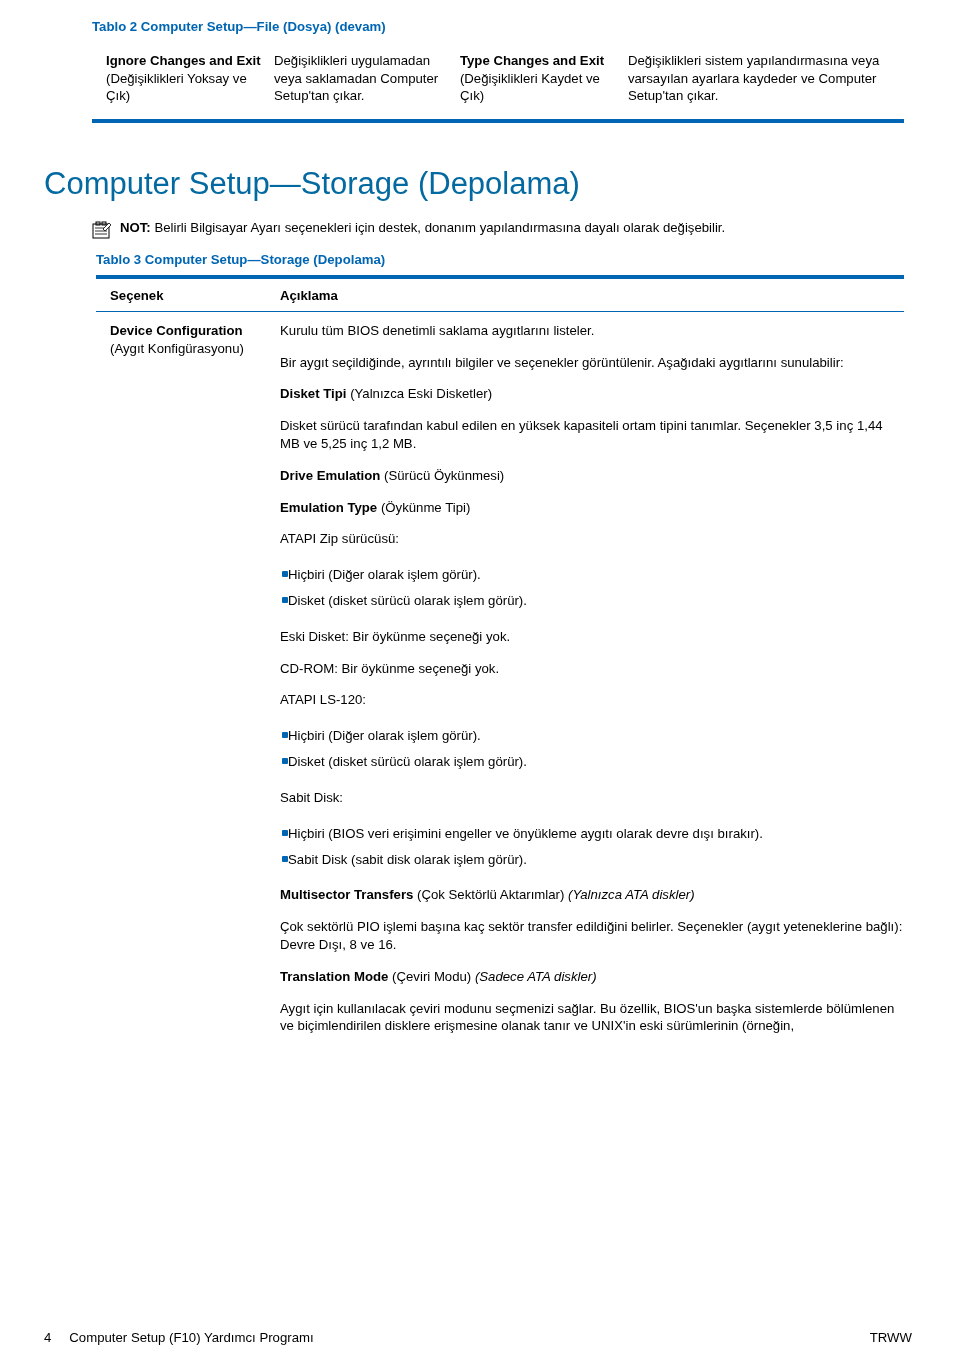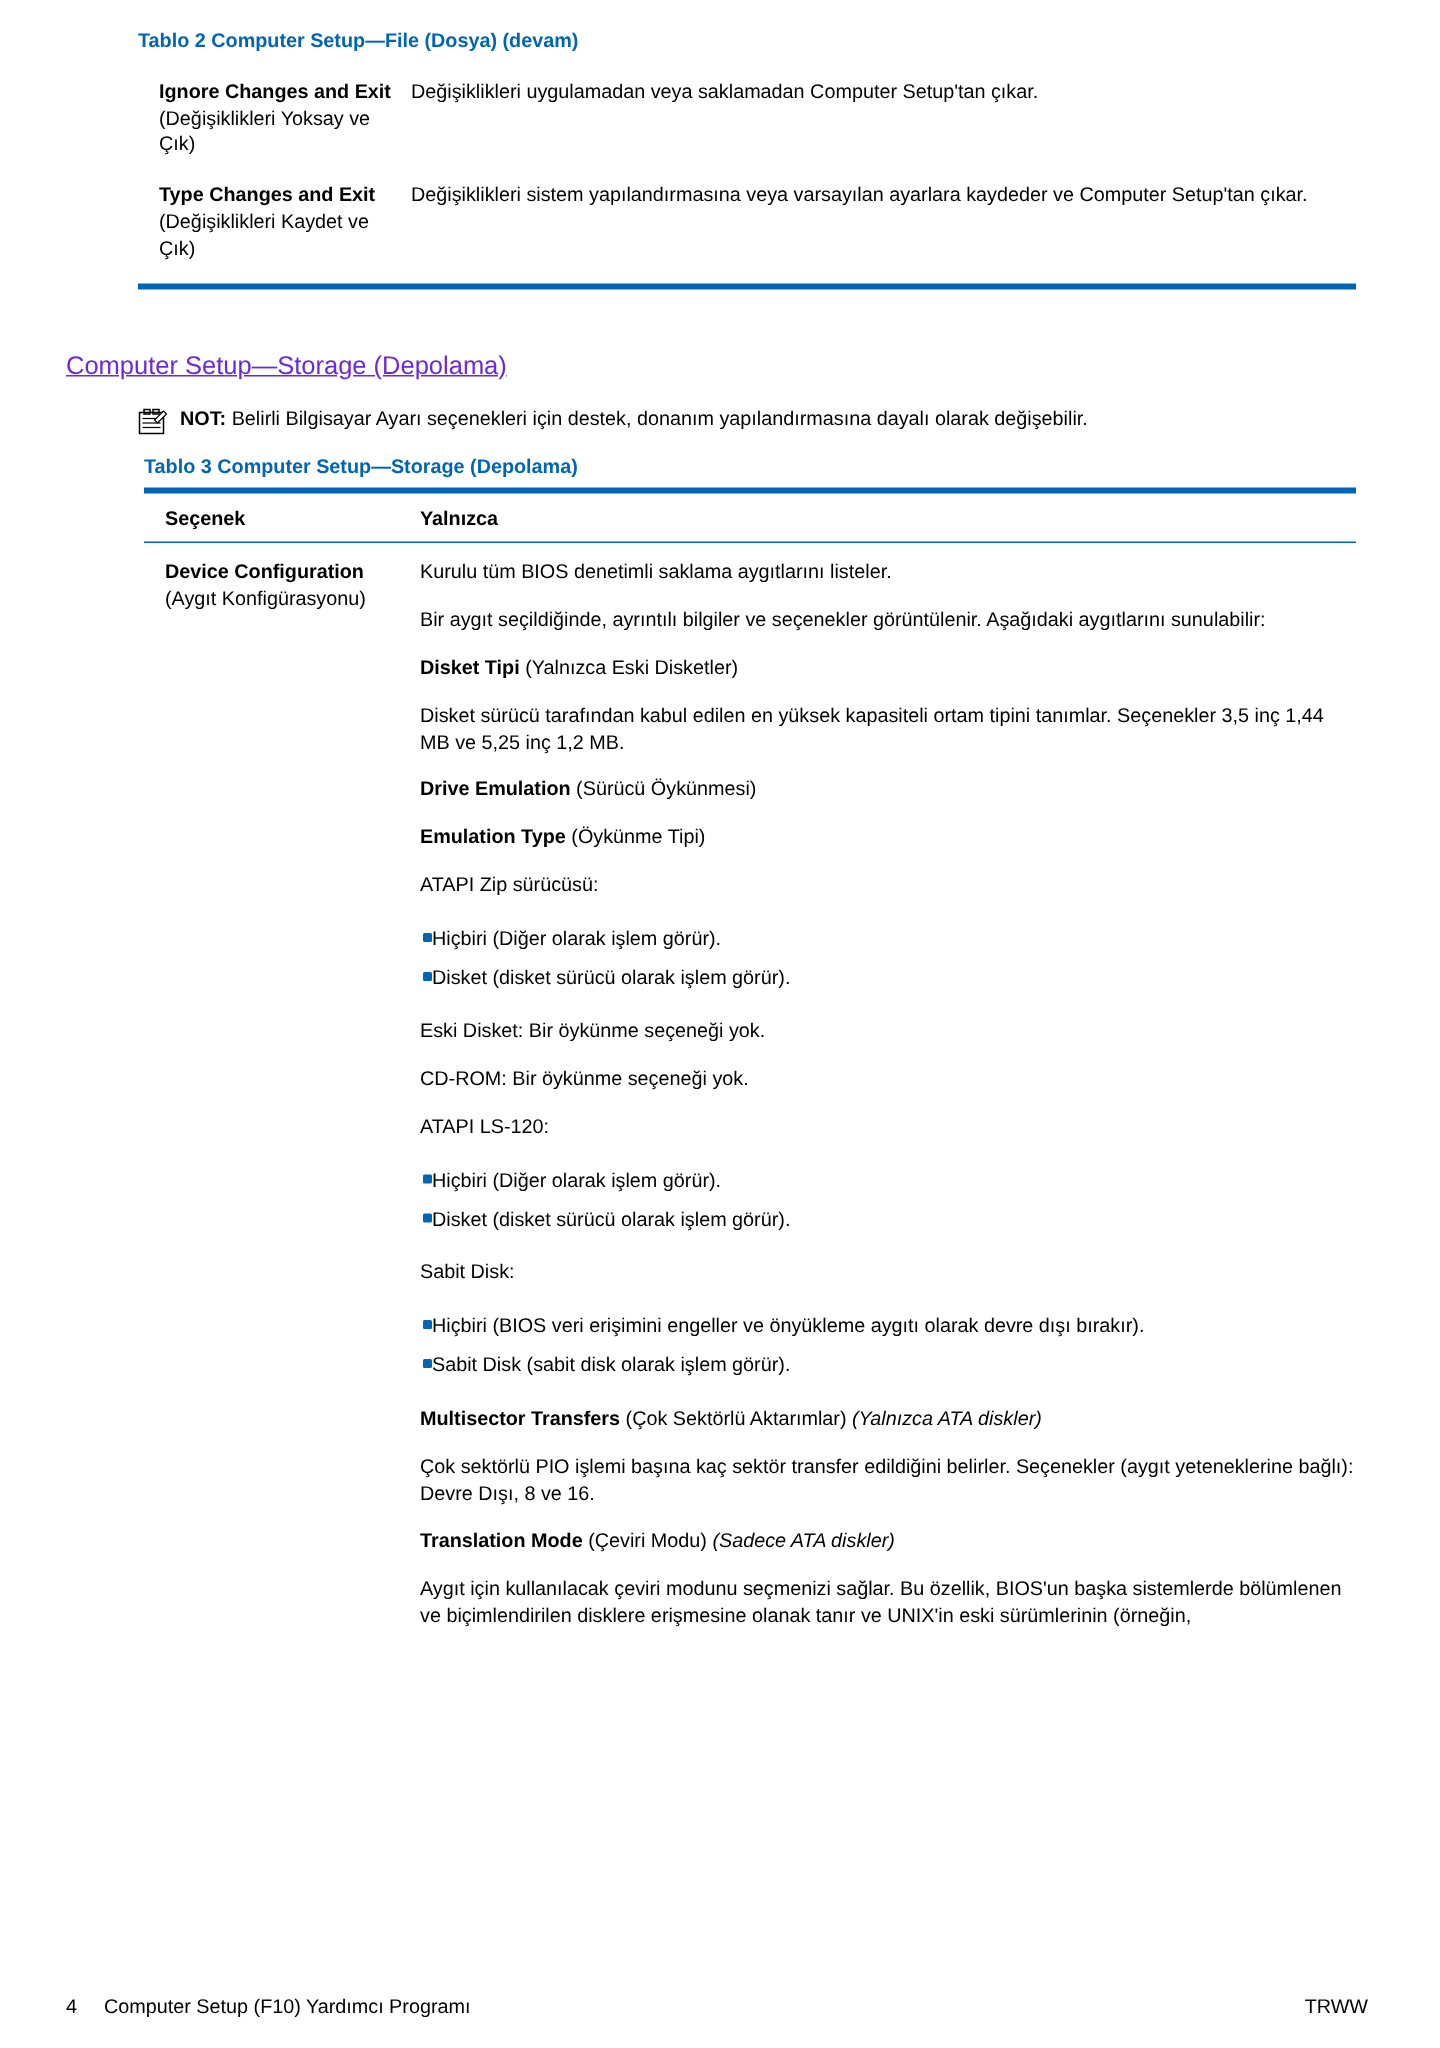--- a/index.html
+++ b/index.html
@@ -20,46 +20,45 @@
     position: relative;
   }
   .tbl-title {
     color: #0066b3;
     font-weight: bold;
     font-size: 13.2px;
     margin-bottom: 6px;
   }
   .tbl2 {
     display: flex;
-    flex-direction: column;
+    flex-direction: row;
     margin-bottom: 8px;
   }
   .tbl2-row {
     display: flex;
     padding: 10px 0 6px 14px;
   }
   .tbl2 .c1 { width: 168px; padding-right: 10px; }
   .tbl2 .c2 { flex: 1; }
   .bold { font-weight: bold; }
   .sep-thin {
     border-top: 1px solid #0066b3;
     height: 0;
     margin: 0;
   }
   .sep-thick {
     border-top: 4px solid #0066b3;
     height: 0;
     margin: 0;
   }
   h2.section {
-    color: #6d28d9;
+    color: #0369a1;
     font-weight: normal;
-    font-size: 17px;
+    font-size: 31px;
     margin: 40px 0 14px -48px;
-    text-decoration: underline;
   }
   .note-block {
     display: flex;
     align-items: flex-start;
     gap: 8px;
     margin-bottom: 12px;
   }
   .note-icon {
     flex: 0 0 auto;
     margin-top: 2px;
@@ -152,21 +151,21 @@
     <div class="note-text">
       <span class="note-label">NOT:</span><span>   Belirli Bilgisayar Ayarı seçenekleri için destek, donanım yapılandırmasına dayalı olarak değişebilir.</span>
     </div>
   </div>
 
   <div class="tbl3-wrap">
     <div class="tbl-title">Tablo 3  Computer Setup—Storage (Depolama)</div>
     <div class="sep-thick"></div>
     <div class="tbl3-header">
       <div class="h1">Seçenek</div>
-      <div class="h2">Yalnızca</div>
+      <div class="h2">Açıklama</div>
     </div>
     <div class="sep-thin"></div>
 
     <div class="tbl3-body">
       <div class="b1">
         <span class="bold">Device Configuration</span><span> (Aygıt Konfigürasyonu)</span>
       </div>
       <div class="b2">
 
         <p class="p">Kurulu tüm BIOS denetimli saklama aygıtlarını listeler.</p>

